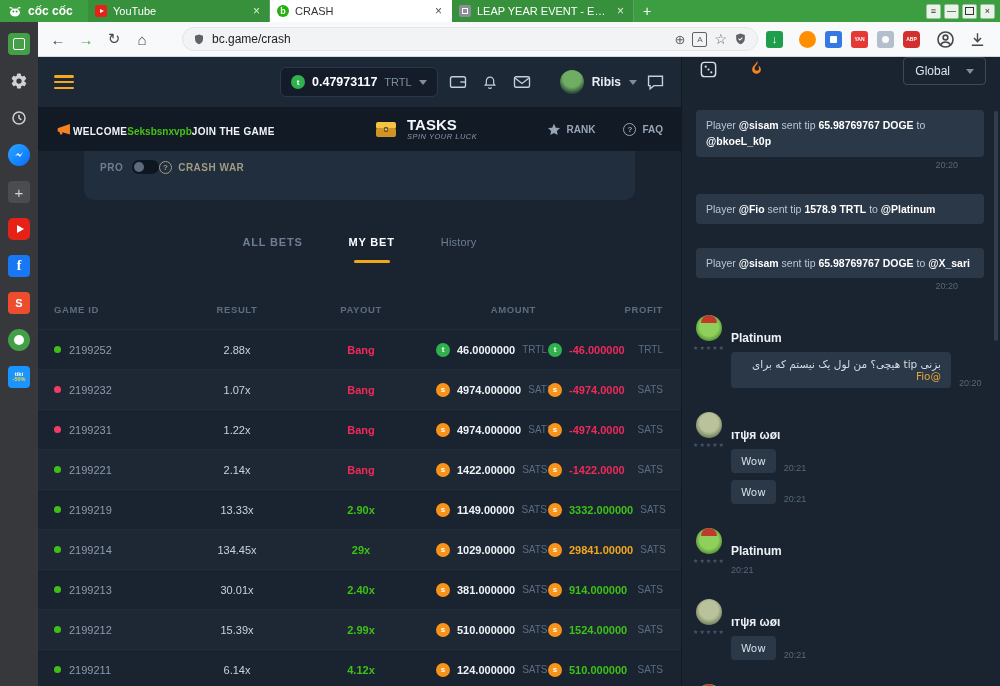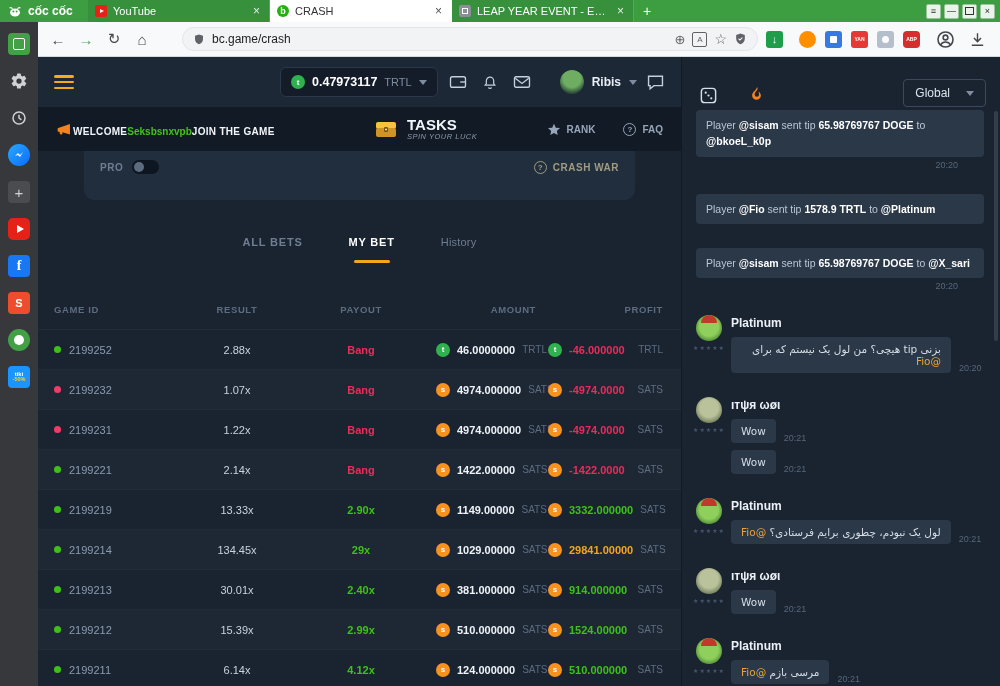--- a/index.html
+++ b/index.html
@@ -104,21 +104,21 @@
   .tasks-txt{display:flex;flex-direction:column;line-height:1.1}
   .tasks-title{color:#f2f5f9;font-size:15px;font-weight:bold;}
   .tasks-sub{color:#8b99ac;font-size:7.5px;font-style:italic;letter-spacing:.5px}
   .b-right{margin-left:auto;display:flex;align-items:center;gap:28px}
   .b-link{display:flex;align-items:center;gap:6px;color:#97a5b8;font-size:10px;font-weight:bold}
   .q-circle{width:13px;height:13px;border-radius:50%;border:1.5px solid #97a5b8;color:#97a5b8;font-size:8px;font-weight:bold;
             display:flex;align-items:center;justify-content:center;box-sizing:border-box}
 
   
   .game-card{margin:0 46px;height:49px;flex:0 0 49px;background:#212e3e;border-radius:0 0 10px 10px;
-             display:flex;justify-content:space-between;padding:8px 16px 0;box-sizing:border-box}
+             display:flex;justify-content:flex-start;padding:8px 16px 0;box-sizing:border-box}
   .pro{display:flex;align-items:center;gap:9px;height:16px}
   .pro-label{color:#6e7e92;font-size:10px;font-weight:bold;letter-spacing:.5px}
   .toggle{width:27px;height:14px;border-radius:8px;background:#0e1621;position:relative}
   .toggle .knob{position:absolute;left:2px;top:2px;width:10px;height:10px;border-radius:50%;background:#5c6b7e}
   .crash-war{display:flex;align-items:center;gap:6px;height:16px;color:#a09c82;font-size:10px;font-weight:bold;letter-spacing:.5px}
   .q-circle.gold{border-color:#a09c82;color:#a09c82}
 
   
   .bet-tabs{margin-top:30px;height:33px;flex:0 0 33px;display:flex;justify-content:center;gap:46px}
   .btab{position:relative;font-size:11px;font-weight:bold;color:#6e7e92;letter-spacing:.8px;padding-top:6px}
@@ -148,40 +148,40 @@
   .c-profit{display:flex;align-items:center;gap:7px;padding-left:6px;padding-right:2px}
   .c-amount .val{color:#eef3f8;font-weight:bold}
   .c-profit .val{font-weight:bold}
   .val.p-loss{color:#f0295b}
   .val.p-win{color:#3ec117}
   .val.p-big{color:#f2a71b}
   .cur{margin-left:auto;color:#5c6d80;font-size:10px}
 
   
   .chat-col{flex:0 0 318px;background:#1a2330;border-left:1px solid #121923;display:flex;flex-direction:column;position:relative}
-  .chat-header{height:50px;flex:0 0 50px;display:flex;align-items:flex-end;gap:24px;padding:0 14px}
+  .chat-header{height:50px;flex:0 0 50px;display:flex;align-items:flex-start;gap:24px;padding:0 14px}
   .ch-ic{width:24px;height:24px;display:flex;align-items:center;justify-content:center}
   .global-btn{margin-left:auto;height:28px;box-sizing:border-box;border:1px solid #394a5e;border-radius:4px;
               display:flex;align-items:center;gap:16px;padding:0 11px;color:#dbe3ec;font-size:12px}
   .chat-messages{flex:1;overflow:hidden;padding:3px 16px 0 14px;display:flex;flex-direction:column;gap:24px}
   .tip-entry{display:flex;flex-direction:column}
   .tip-box{background:#2b3848;border-radius:4px;padding:7px 10px;font-size:10.5px;line-height:1.55;color:#bac7d5}
   .t-b{color:#fff;font-weight:bold}
   .msg-time{font-size:9px;color:#566879;white-space:nowrap}
   .tip-entry .msg-time{align-self:flex-end;margin:3px 26px 0 0}
   .user-entry{display:flex;gap:9px}
   .u-left{display:flex;flex-direction:column;align-items:center;width:26px;flex:0 0 26px}
   .avatar{width:26px;height:26px;border-radius:50%;position:relative;overflow:hidden}
   .av-platinum{background:radial-gradient(circle at 50% 45%,#8fd05c 0 48%,#4c8a33 78%)}
   .av-platinum::before{content:"";position:absolute;top:0;left:5px;right:5px;height:8px;border-radius:8px 8px 0 0;background:#c0392b}
   .av-troll{background:radial-gradient(circle at 50% 42%,#b9c29a 0 46%,#6e7a58 78%)}
   .av-fio{background:radial-gradient(circle at 50% 42%,#9b8ae0 0 46%,#5b4a9e 78%)}
   .stars{font-size:6px;color:#46566a;letter-spacing:1px;margin-top:3px}
   .u-right{flex:1;min-width:0;display:flex;flex-direction:column;gap:7px}
-  .u-name{font-size:12px;font-weight:bold;color:#ecf1f7;margin-top:1px}
+  .u-name{font-size:12px;font-weight:bold;color:#ecf1f7;margin-top:16px}
   .bubble-line{display:flex;align-items:flex-end;gap:8px}
   .bubble{background:#2b3848;border-radius:4px;padding:6px 10px;font-size:10.5px;color:#d5dde6;max-width:200px;
           font-family:"DejaVu Sans","Liberation Sans",sans-serif}
   .bubble.rtl{direction:rtl;text-align:right}
   .mention{color:#e8a33d}
   .chat-scrollbar{position:absolute;right:2px;top:54px;width:4px;height:230px;background:#333e4c;border-radius:2px}
 
   svg{display:block}
 </style>
 </head>
@@ -640,21 +640,20 @@
                 </div>
               </div>
               <div class="user-entry">
                 <div class="u-left">
                   <div class="avatar av-platinum"></div>
                   <div class="stars">★★★★★</div>
                 </div>
                 <div class="u-right">
                   <div class="u-name">Platinum</div>
                   <div class="bubble-line">
-                    <div class="bubble rtl">لول یک نبودم، چطوری برایم فرستادی؟<span class="mention"> @Fio</span></div>
                     <span class="msg-time">20:21</span>
                   </div>
                 </div>
               </div>
               <div class="user-entry">
                 <div class="u-left">
                   <div class="avatar av-troll"></div>
                   <div class="stars">★★★★★</div>
                 </div>
                 <div class="u-right">

